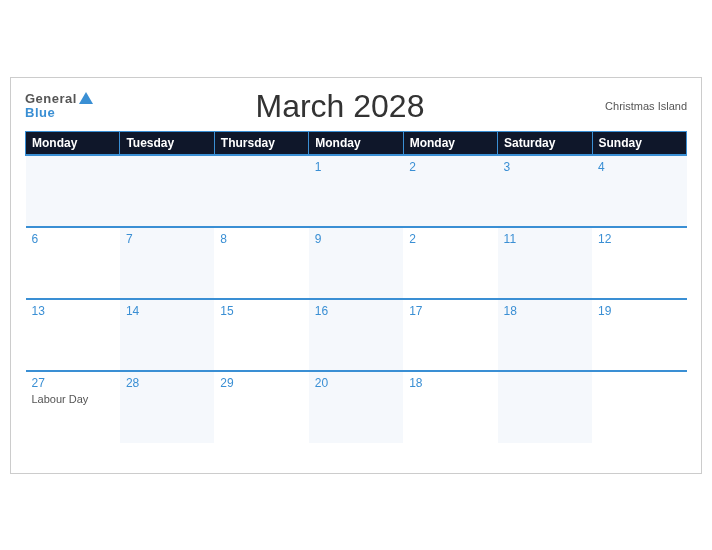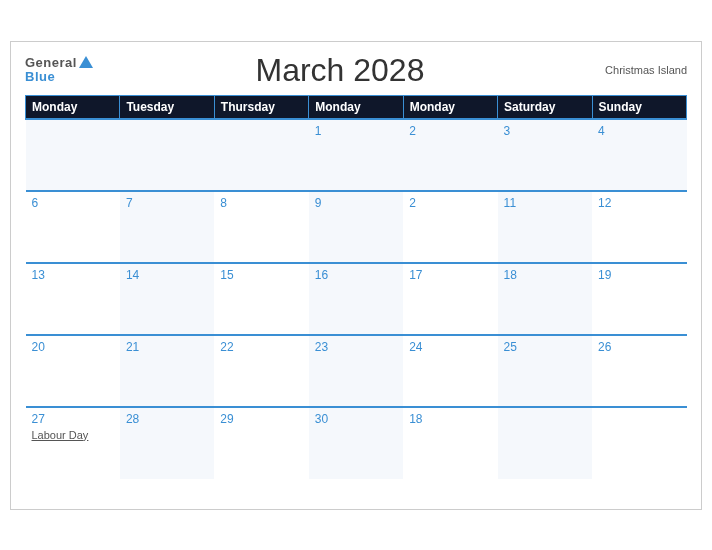--- a/index.html
+++ b/index.html
@@ -108,21 +108,20 @@
     }
     .cell-date {
       font-size: 12px;
       color: #3a8fd4;
       display: block;
       margin-bottom: 2px;
     }
     .cell-event {
       font-size: 11px;
       color: #555;
-      text-decoration: underline;
     }
   </style>
 </head>
 <body>
 
 <div class="calendar-wrapper">
   <div class="calendar-header">
     <div class="logo">
       <div class="logo-line">
         <span class="logo-general">General</span>
@@ -213,57 +212,34 @@
             <span class="cell-date">17</span>
           </td>
         <td class="empty">
             <span class="cell-date">18</span>
           </td>
         <td>
             <span class="cell-date">19</span>
           </td>
       </tr>
 
-      <tr>
-        <td>
-            <span class="cell-date">20</span>
-          </td>
-        <td class="empty">
-            <span class="cell-date">21</span>
-          </td>
-        <td>
-            <span class="cell-date">22</span>
-          </td>
-        <td class="empty">
-            <span class="cell-date">23</span>
-          </td>
-        <td>
-            <span class="cell-date">24</span>
-          </td>
-        <td class="empty">
-            <span class="cell-date">25</span>
-          </td>
-        <td>
-            <span class="cell-date">26</span>
-          </td>
-      </tr>
 
       <tr>
         <td>
           <span class="cell-date">27</span>
           <span class="cell-event">Labour Day</span>
         </td>
         <td class="empty">
             <span class="cell-date">28</span>
           </td>
         <td>
             <span class="cell-date">29</span>
           </td>
         <td class="empty">
-            <span class="cell-date">30</span>
+            <span class="cell-date">20</span>
           </td>
         <td>
             <span class="cell-date">18</span>
           </td>
         <td class="empty">
             <span class="cell-date"></span>
           </td>
         <td>
             <span class="cell-date"></span>
           </td>

